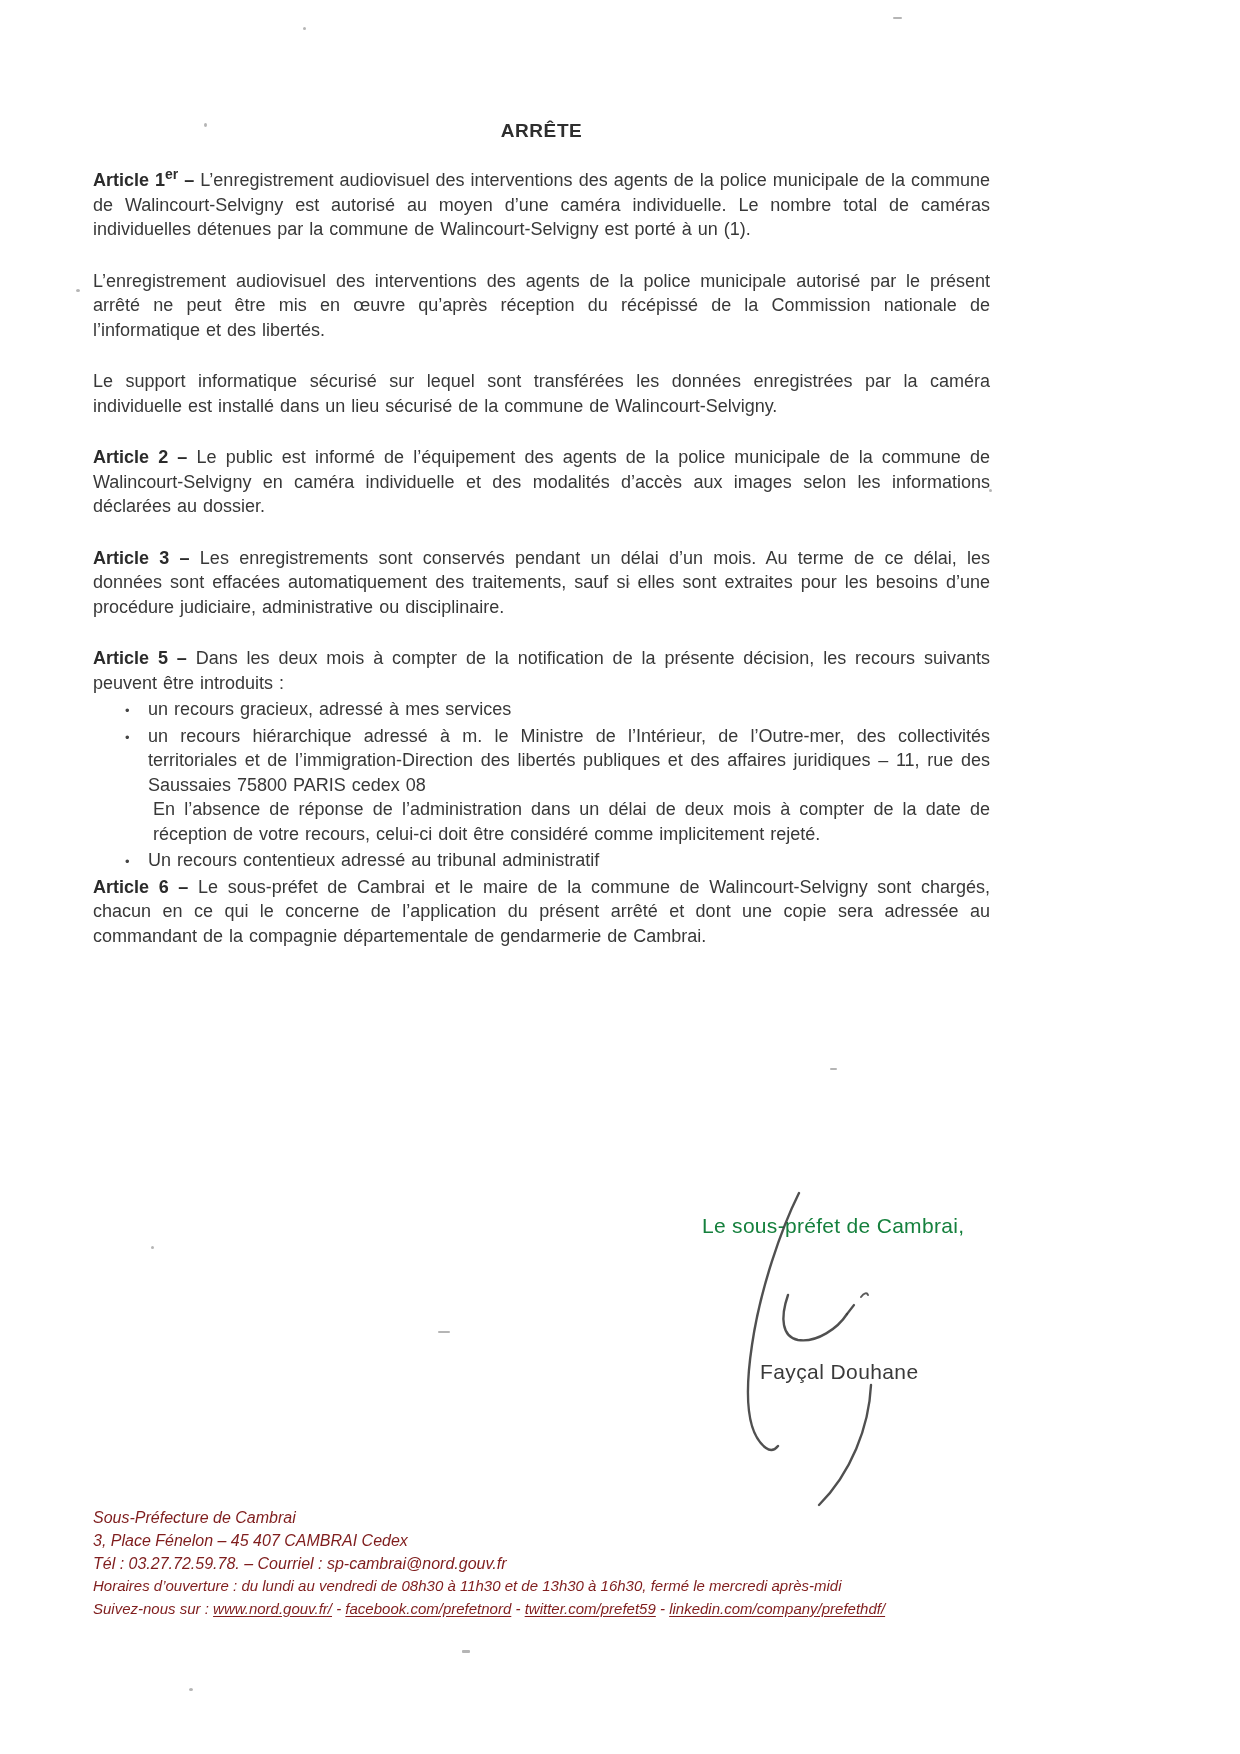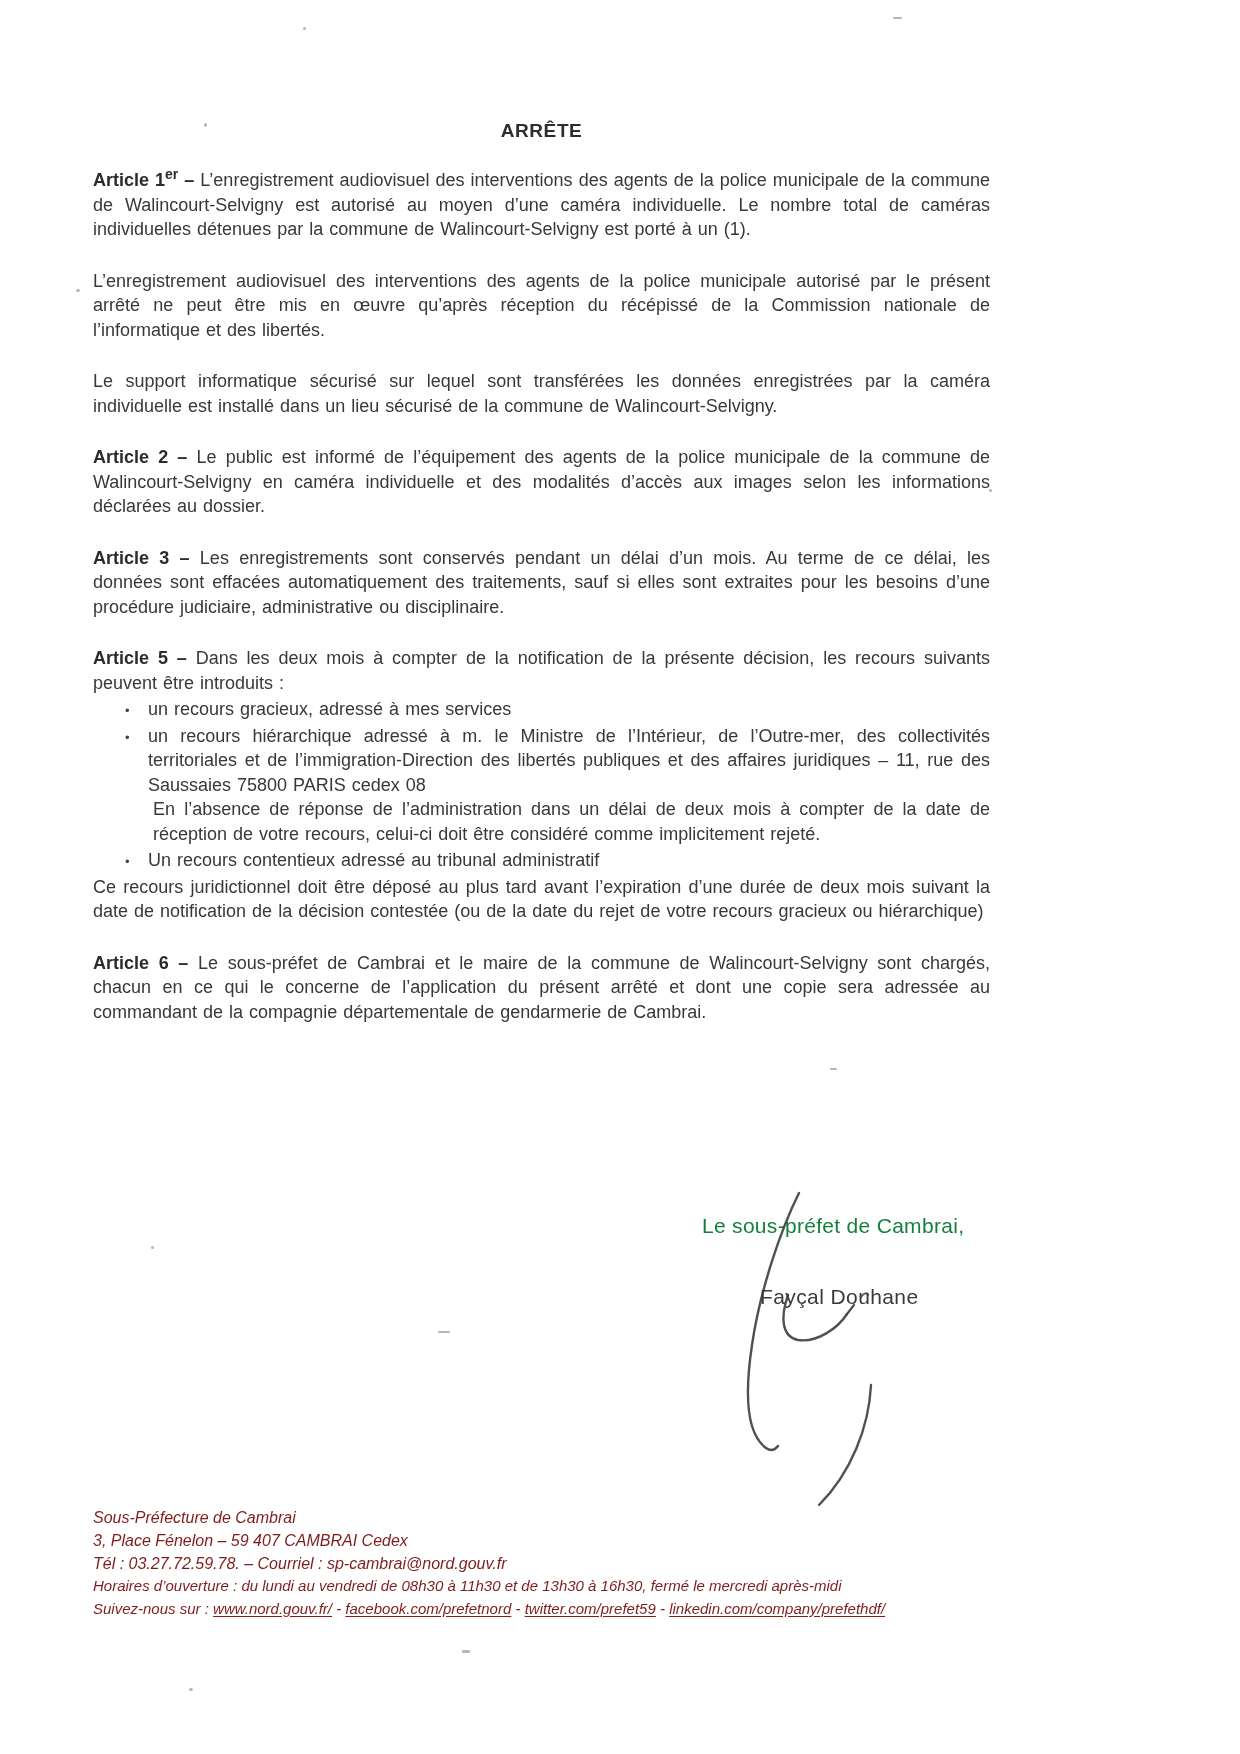--- a/index.html
+++ b/index.html
@@ -43,21 +43,21 @@
     margin-left: 60px;
     font-size: 18px; line-height: 24.5px;
     text-align: justify; word-spacing: 1px;
   }
   .closing { margin-top: 0; }
   .sig-role {
     position: absolute; left: 702px; top: 1214px;
     font-size: 21px; color: #15803d; letter-spacing: 0.3px;
   }
   .sig-name {
-    position: absolute; left: 760px; top: 1285px;
+    position: absolute; left: 760px; top: 1360px;
     font-size: 21px; color: #3a3a3a; letter-spacing: 0.4px;
   }
   .sig-svg { position: absolute; left: 675px; top: 1185px; }
   .footer {
     position: absolute; left: 93px; top: 1506px;
     color: #7f1d1d;
     font-style: italic;
   }
   .f-line { font-size: 16px; line-height: 23px; }
   .f-small { font-size: 15px; line-height: 22.5px; }
@@ -98,41 +98,40 @@
 
   <div class="note">En l’absence de réponse de l’administration dans un délai de deux mois à compter de la date de réception de votre recours, celui-ci doit être considéré comme implicitement rejeté.</div>
 
   <div class="bullets">
     <div class="bullet-row">
       <span class="marker">•</span>
       <span class="bullet-text">Un recours contentieux adressé au tribunal administratif</span>
     </div>
   </div>
 
-  <p class="para closing">Ce recours juridictionnel doit être déposé au plus tard avant l’expiration d’une durée de deux mois suivant la date de notification de la décision contestée (ou de la date du rejet de votre recours gracieux ou hiérarchique)</p>
 
   <p class="para"><b class="lbl"><span>Article 6</span><span> – </span></b><span>Le sous-préfet de Cambrai et le maire de la commune de Walincourt-Selvigny sont chargés, chacun en ce qui le concerne de l’application du présent arrêté et dont une copie sera adressée au commandant de la compagnie départementale de gendarmerie de Cambrai.</span></p>
 
 </div>
 
 <div class="sig-role">Le sous-préfet de Cambrai,</div>
 
 <svg class="sig-svg" width="280" height="340" viewBox="0 0 280 340" fill="none">
   <path d="M 124 8 C 106 44 85 105 77 160 C 69 213 73 250 91 263 C 95 266 99 266 103 261" stroke="#3d3d3d" stroke-width="2.4" stroke-linecap="round" fill="none" opacity="0.9"></path>
   <path d="M 113 110 C 105 133 107 152 123 155 C 142 158 163 143 172 129" stroke="#3d3d3d" stroke-width="2.4" stroke-linecap="round" fill="none" opacity="0.9"></path>
   <path d="M 172 129 L 179 120" stroke="#3d3d3d" stroke-width="2.2" stroke-linecap="round" opacity="0.9"></path>
   <path d="M 186 112 C 189 108 192 107 193 110" stroke="#3d3d3d" stroke-width="2" stroke-linecap="round" fill="none" opacity="0.85"></path>
   <path d="M 196 200 C 194 242 176 288 144 320" stroke="#3d3d3d" stroke-width="2.4" stroke-linecap="round" fill="none" opacity="0.9"></path>
 </svg>
 
 <div class="sig-name">Fayçal Douhane</div>
 
 <footer class="footer">
   <div class="f-line">Sous-Préfecture de Cambrai</div>
-  <div class="f-line">3, Place Fénelon – 59 407 CAMBRAI Cedex</div>
+  <div class="f-line">3, Place Fénelon – 45 407 CAMBRAI Cedex</div>
   <div class="f-line">Tél : 03.27.72.59.78. – Courriel : sp-cambrai@nord.gouv.fr</div>
   <div class="f-line f-small">Horaires d’ouverture : du lundi au vendredi de 08h30 à 11h30 et de 13h30 à 16h30, fermé le mercredi après-midi</div>
   <div class="f-line f-small">
     <span>Suivez-nous sur : </span><span class="f-link">www.nord.gouv.fr/</span><span> - </span><span class="f-link">facebook.com/prefetnord</span><span> - </span><span class="f-link">twitter.com/prefet59</span><span> - </span><span class="f-link">linkedin.com/company/prefethdf/</span>
   </div>
 </footer>
 
 <div class="speck dash" style="left:893px; top:17px; width:9px; height:2px;"></div>
 <div class="speck" style="left:303px; top:27px; width:3px; height:3px;"></div>
 <div class="speck" style="left:204px; top:123px; width:3px; height:4px;"></div>

